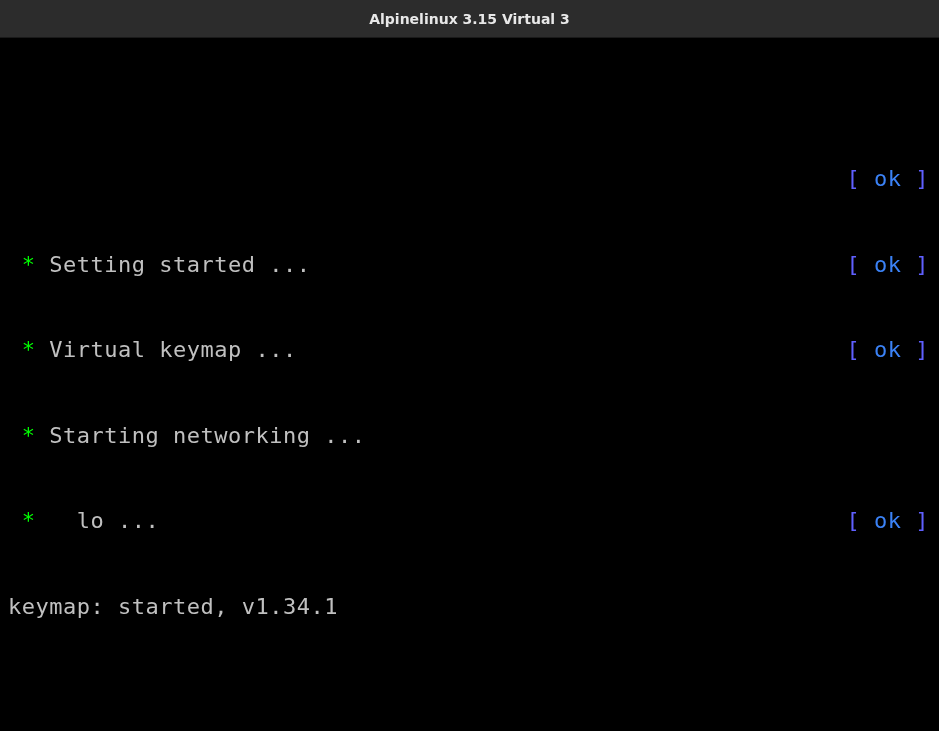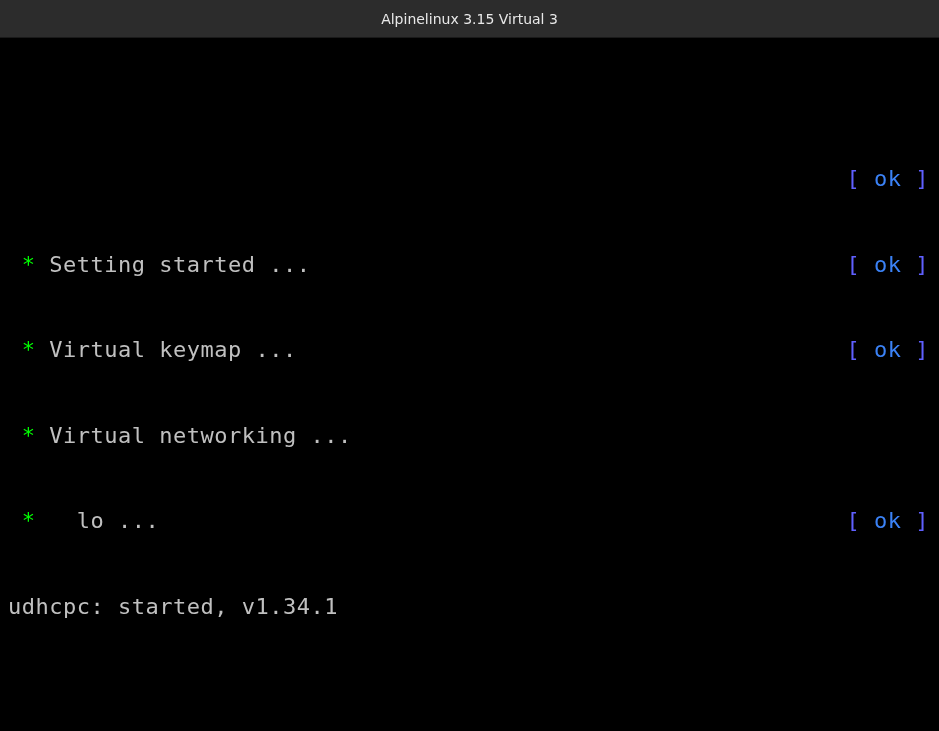--- a/index.html
+++ b/index.html
@@ -15,21 +15,21 @@
       overflow: hidden;
     }
     .titlebar {
       background: #2c2c2c;
       color: #e8e8e8;
       height: 38px;
       display: flex;
       align-items: center;
       justify-content: center;
       font-family: 'DejaVu Sans', 'Segoe UI', sans-serif;
-      font-weight: normal;
+      font-weight: bold;
       font-size: 14px;
       border-bottom: 1px solid #1a1a1a;
     }
     .terminal {
       background: #000;
       padding: 8px;
       padding-top: 70px;
       color: #d0d0d0;
       font-size: 22px;
       line-height: 28.5px;
@@ -76,28 +76,28 @@
   </div>
   <div class="line">
     <span class="line-content"><span class="asterisk"> * </span><span class="gray">Setting started ...</span></span>
     <span class="status"><span class="bracket">[ </span><span class="ok">ok</span><span class="bracket"> ]</span></span>
   </div>
   <div class="line">
     <span class="line-content"><span class="asterisk"> * </span><span class="gray">Virtual keymap ...</span></span>
     <span class="status"><span class="bracket">[ </span><span class="ok">ok</span><span class="bracket"> ]</span></span>
   </div>
   <div class="line">
-    <span class="line-content"><span class="asterisk"> * </span><span class="gray">Virtual networking ...</span></span>
+    <span class="line-content"><span class="asterisk"> * </span><span class="gray">Starting networking ...</span></span>
   </div>
   <div class="line">
     <span class="line-content"><span class="asterisk"> *   </span><span class="gray">lo ...</span></span>
     <span class="status"><span class="bracket">[ </span><span class="ok">ok</span><span class="bracket"> ]</span></span>
   </div>
   <div class="line">
-    <span class="line-content gray">udhcpc: started, v1.34.1</span>
+    <span class="line-content gray">keymap: started, v1.34.1</span>
   </div>
   
   
   
   
   
   
   
   
   

